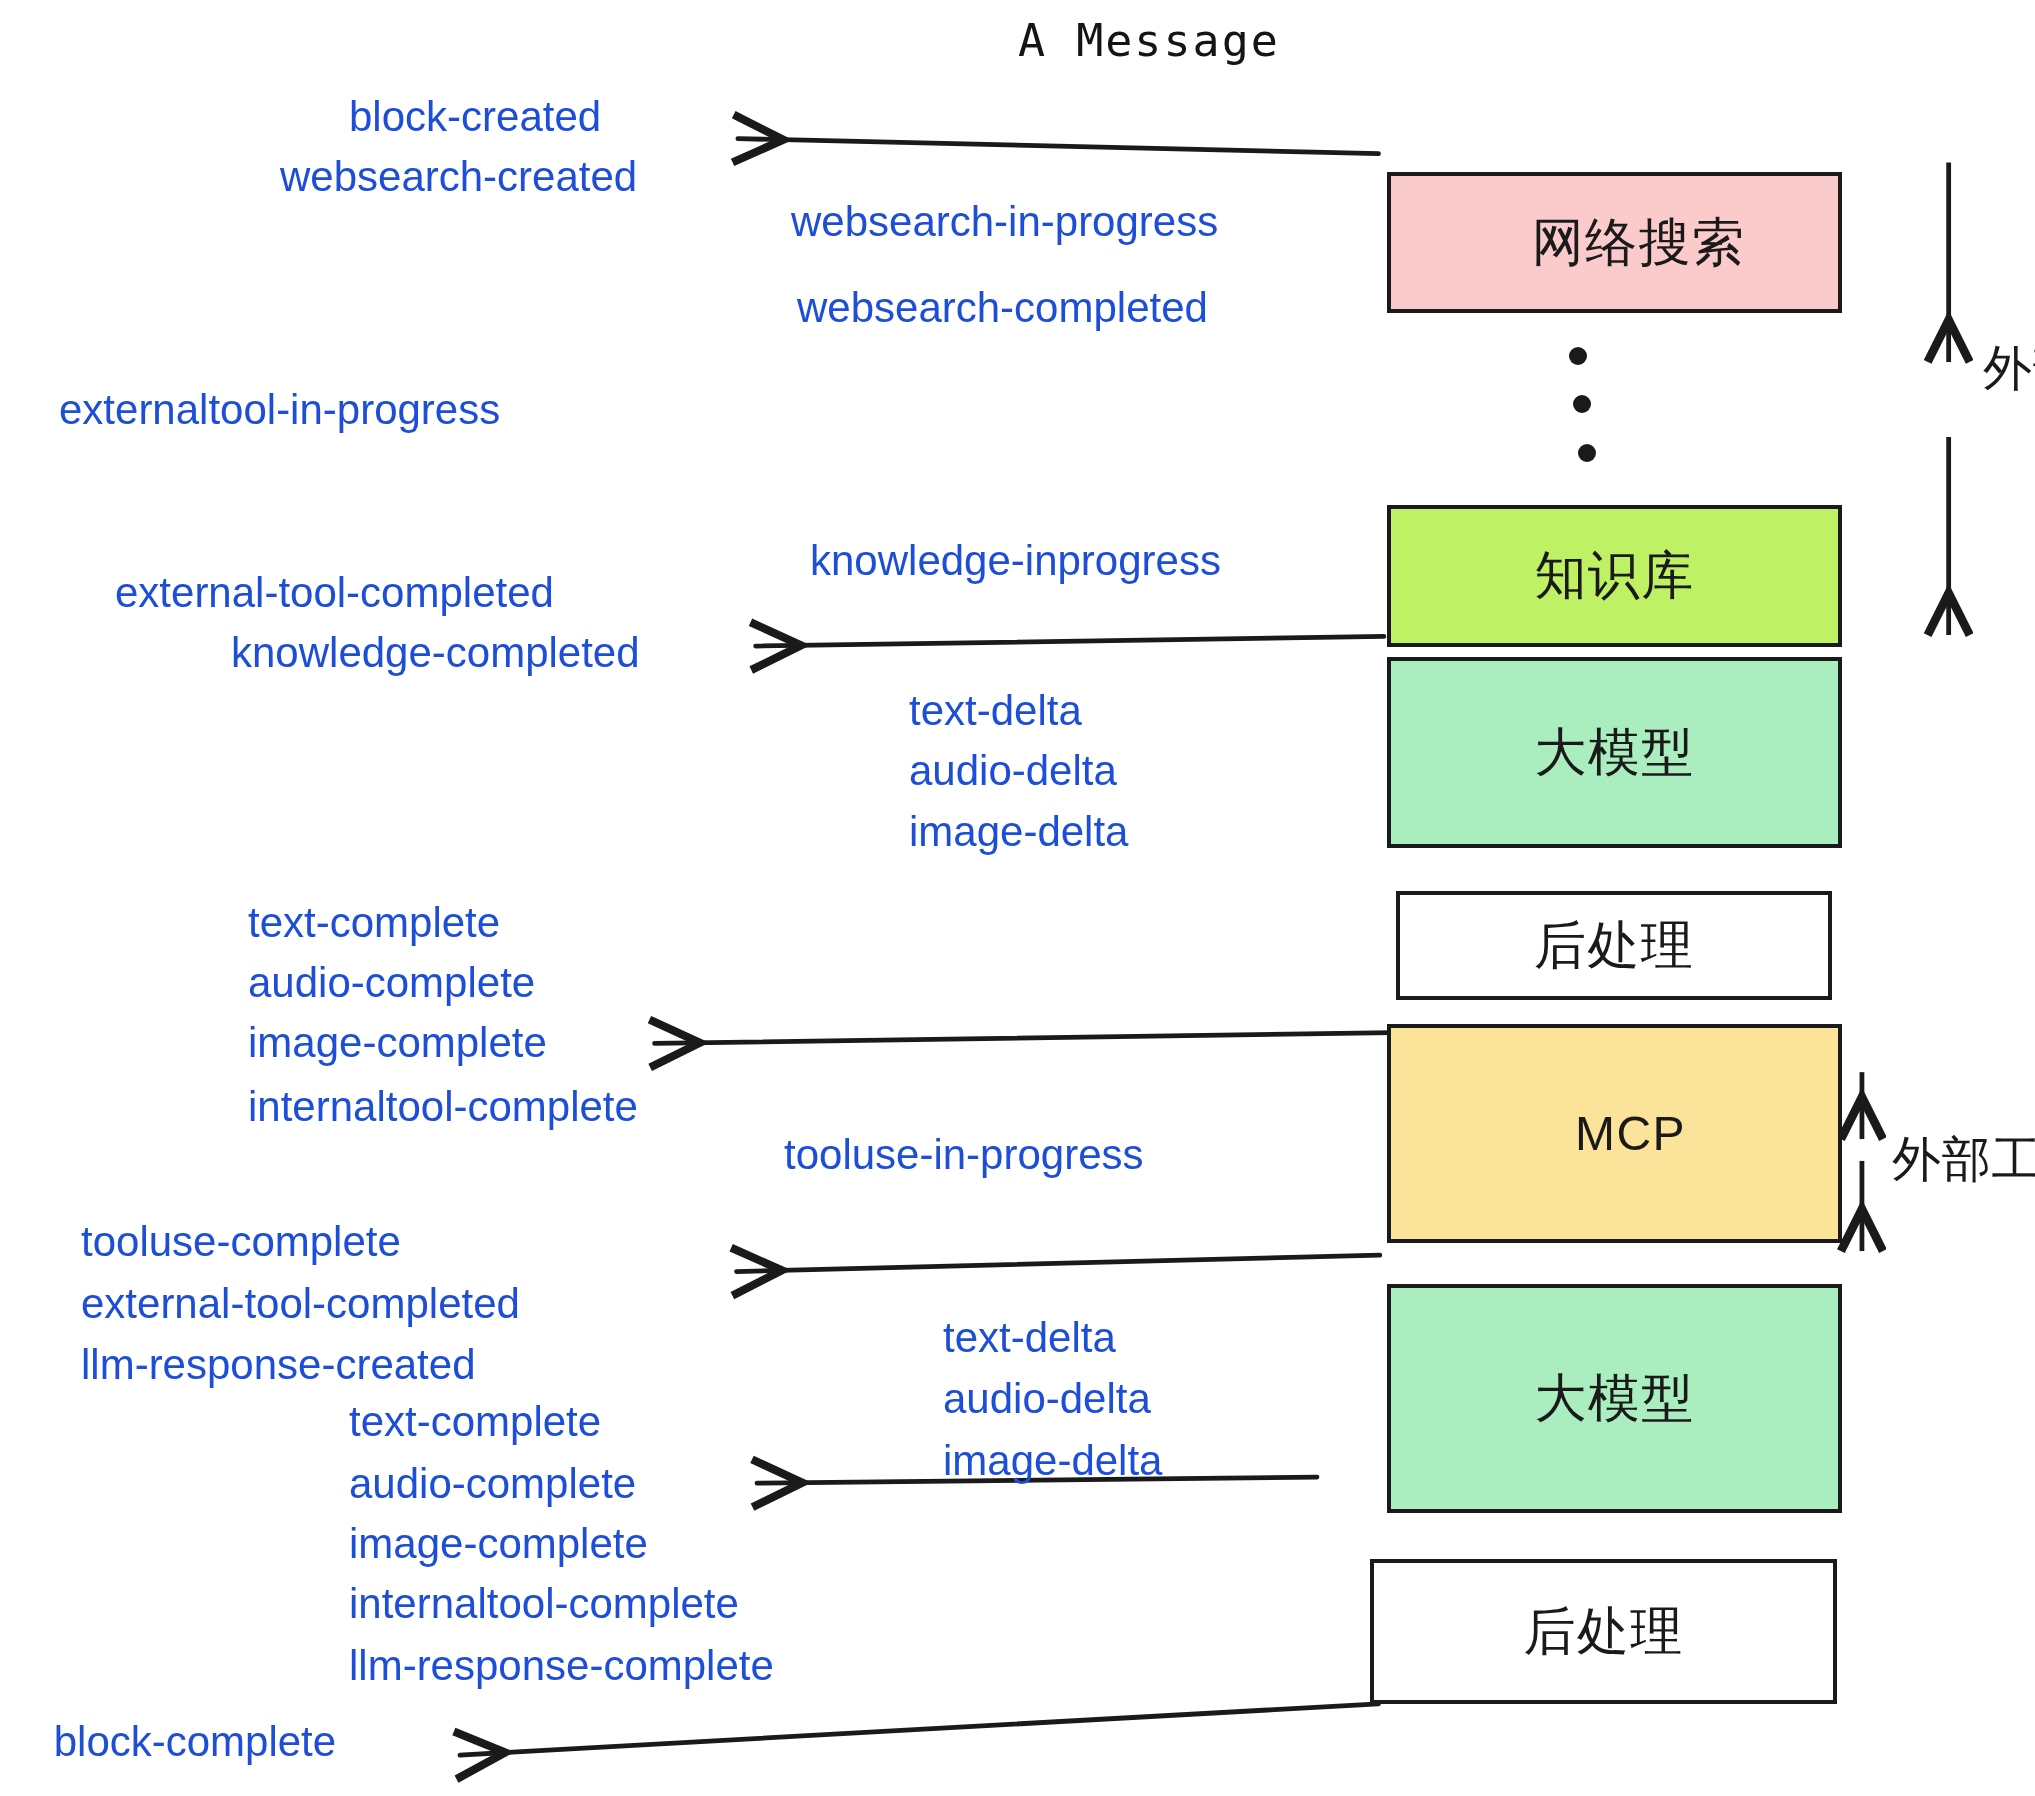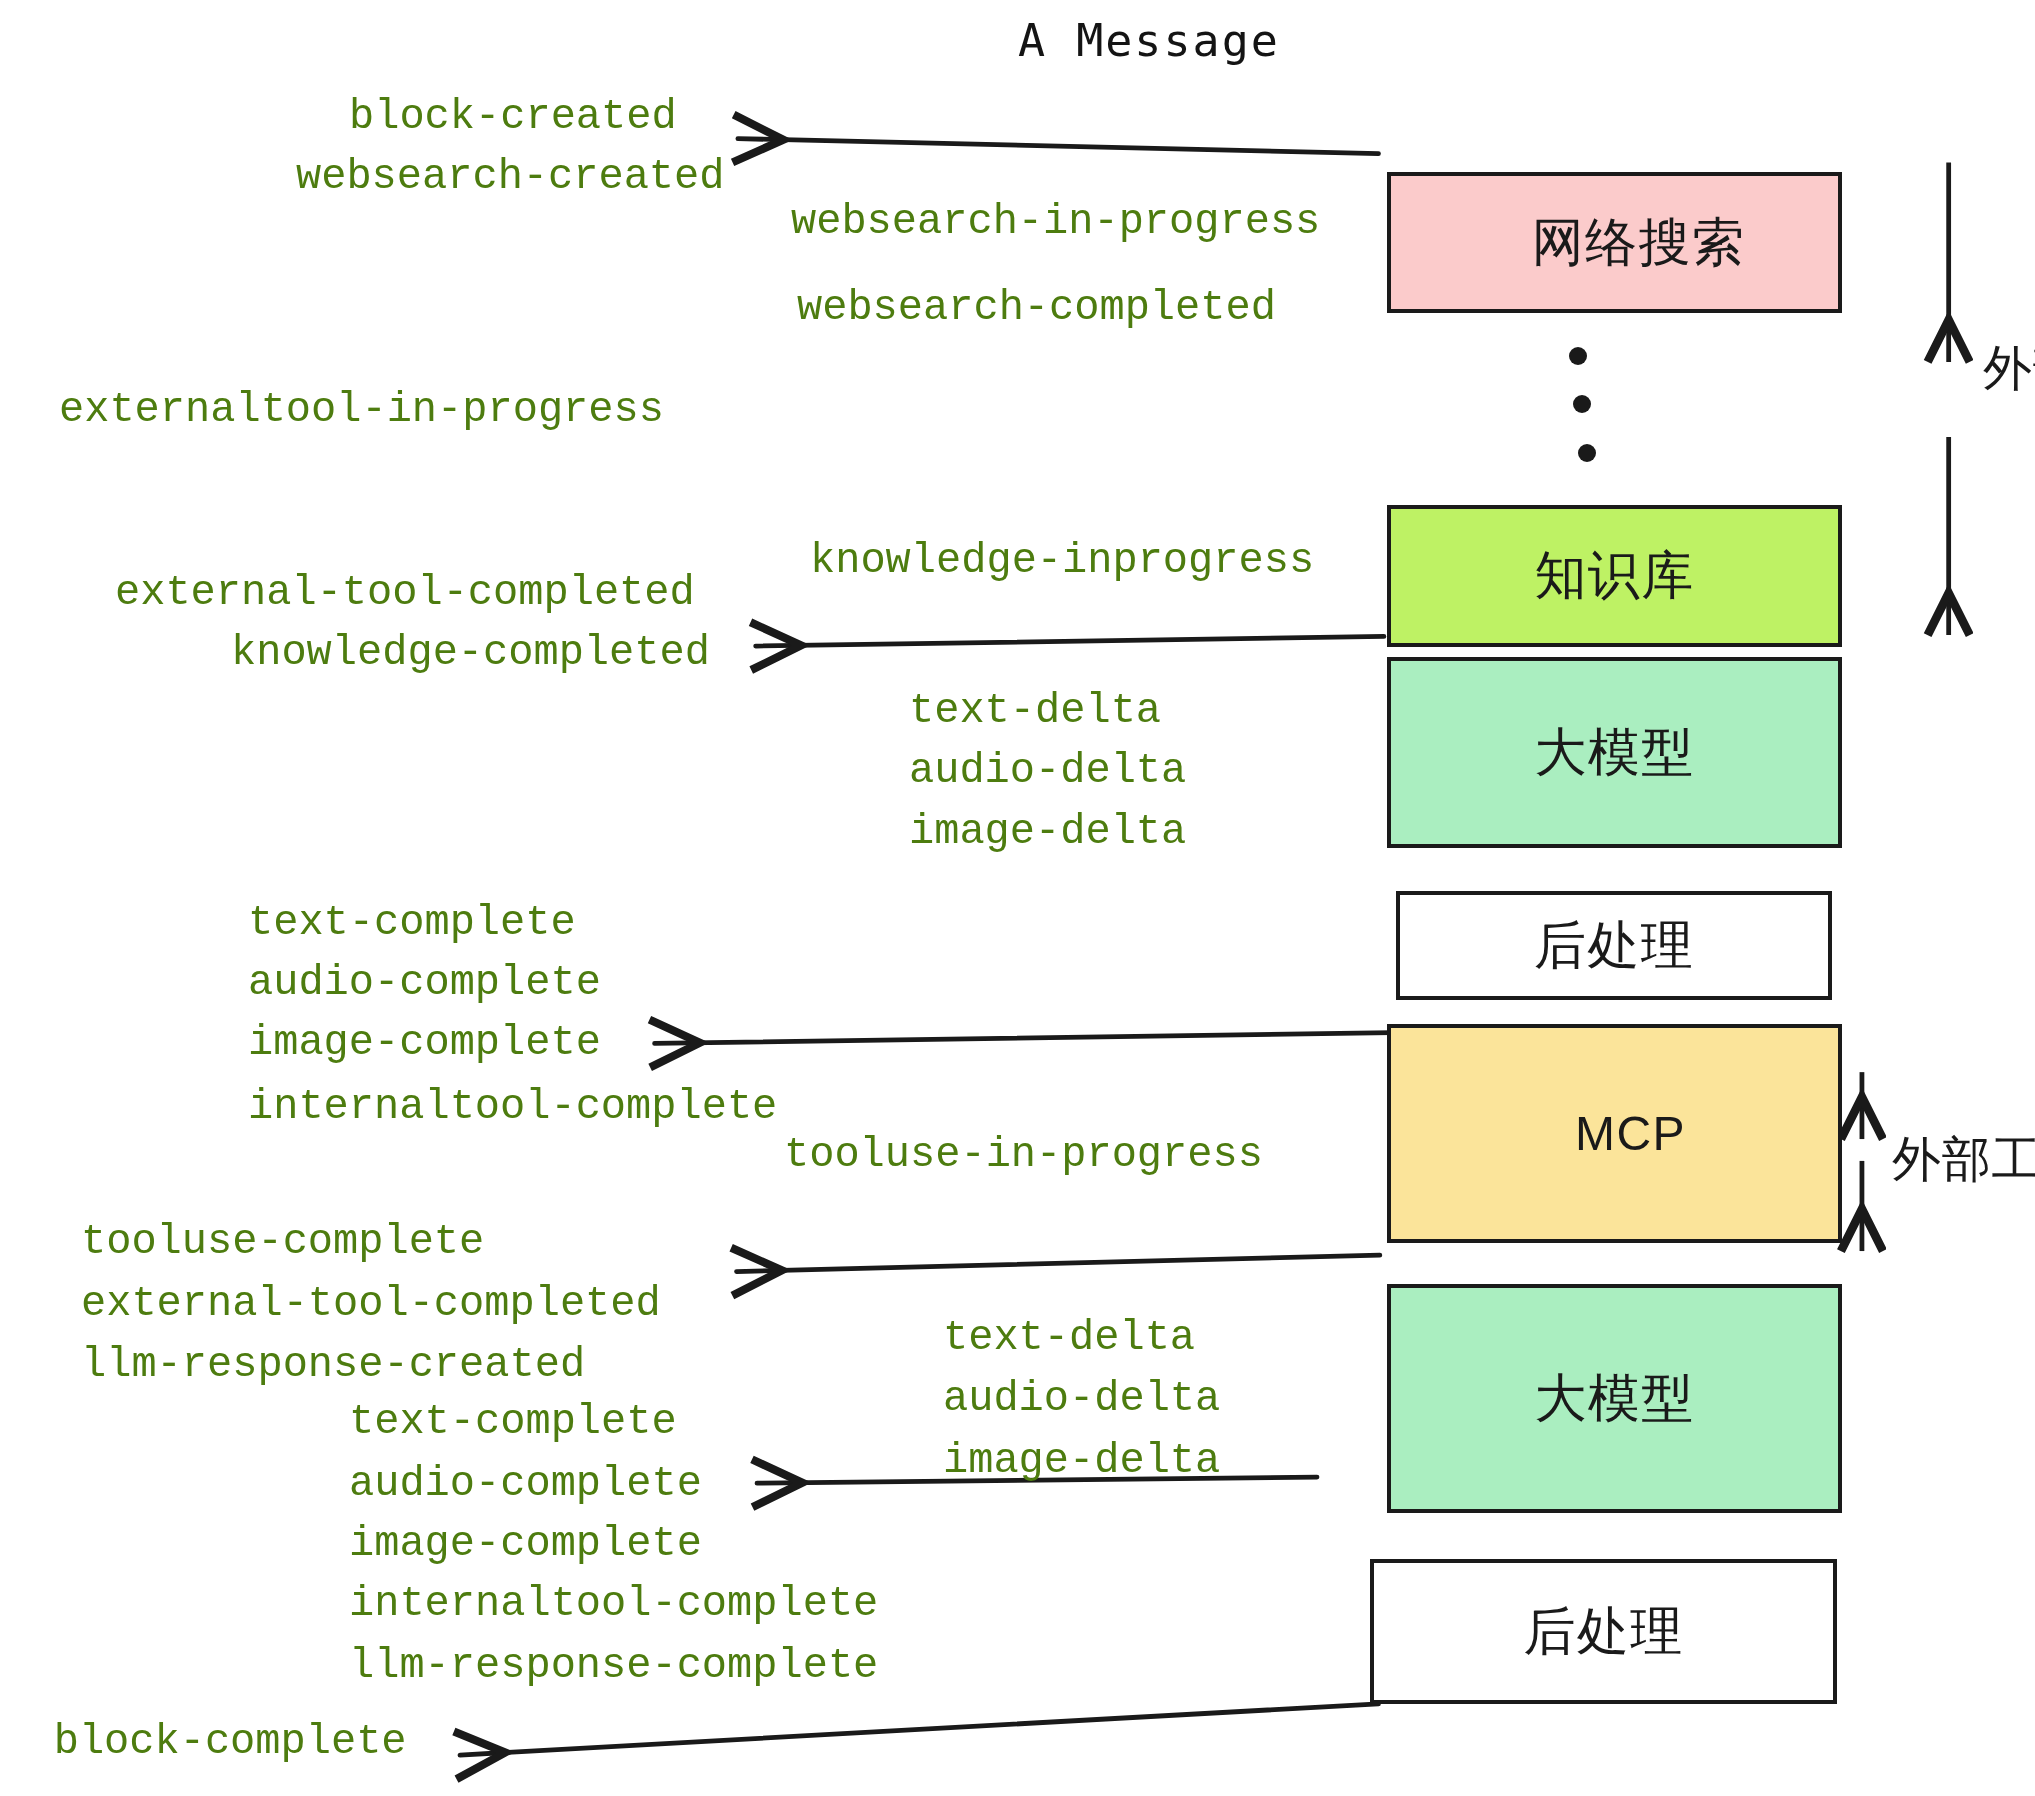--- a/index.html
+++ b/index.html
@@ -19,23 +19,23 @@
   svg.layer {
     position: absolute;
     left: 0;
     top: 0;
     width: 2035px;
     height: 1796px;
     pointer-events: none;
   }
   .evt {
     position: absolute;
-    font-family: Liberation Mono, monospace;
+    font-family: Liberation Sans, sans-serif;
     font-size: 42px;
-    color: #4d7c0f;
+    color: #1d4ed8;
     white-space: nowrap;
     letter-spacing: 0px;
     line-height: 1;
   }
   .title {
     position: absolute;
     font-family: "DejaVu Sans Mono", monospace;
     font-size: 45px;
     color: #141414;
     white-space: nowrap;
@@ -106,21 +106,21 @@
     </g>
 
     <g stroke="#1a1a1a" stroke-width="7" fill="none">
       <line x1="2668" y1="1570" x2="2668" y2="1668" marker-end="url(#ahead-up)"></line>
       <line x1="2668" y1="1700" x2="2668" y2="1832" marker-end="url(#ahead-up)"></line>
     </g>
   </svg>
 
   <div id="events-host">
       <div class="evt" style="left: 309px; top: 96px;">block-created</div>
-      <div class="evt" style="left: 256px; top: 156px;">websearch-created</div>
+      <div class="evt" style="left: 240px; top: 156px;">websearch-created</div>
       <div class="evt" style="left: 751px; top: 201px;">websearch-in-progress</div>
       <div class="evt" style="left: 757px; top: 287px;">websearch-completed</div>
       <div class="evt" style="left: 19px; top: 389px;">externaltool-in-progress</div>
       <div class="evt" style="left: 770px; top: 540px;">knowledge-inprogress</div>
       <div class="evt" style="left: 75px; top: 572px;">external-tool-completed</div>
       <div class="evt" style="left: 191px; top: 632px;">knowledge-completed</div>
       <div class="evt" style="left: 869px; top: 690px;">text-delta</div>
       <div class="evt" style="left: 869px; top: 750px;">audio-delta</div>
       <div class="evt" style="left: 869px; top: 811px;">image-delta</div>
       <div class="evt" style="left: 208px; top: 902px;">text-complete</div>

